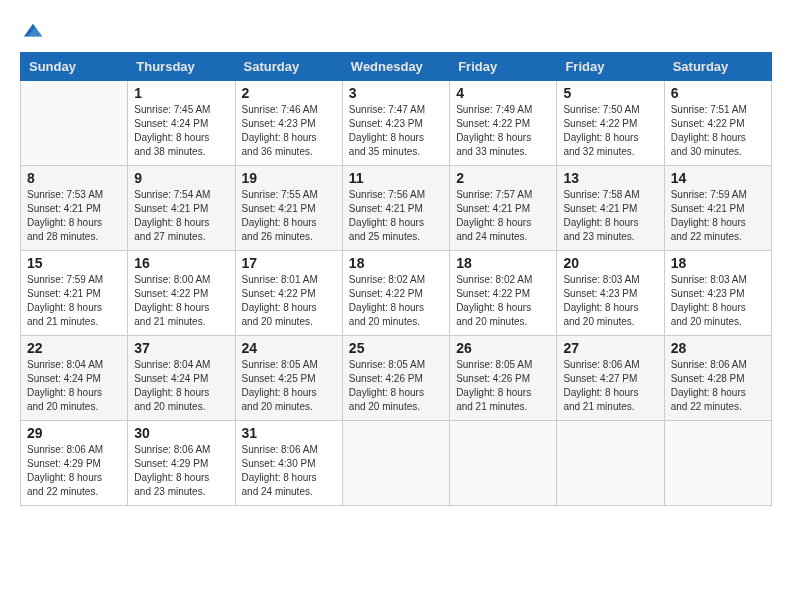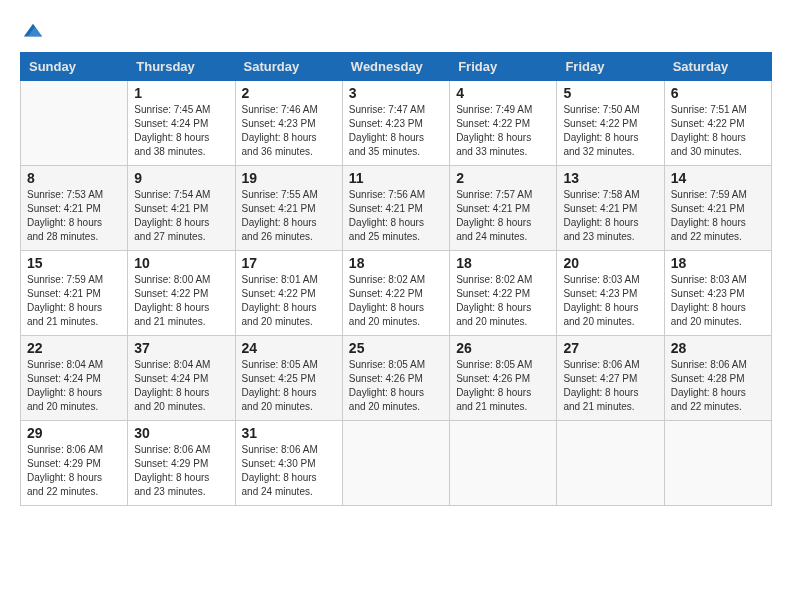--- a/index.html
+++ b/index.html
@@ -183,21 +183,21 @@
           <span class="day-number">14</span>
           <div class="day-info">Sunrise: 7:59 AM<br>Sunset: 4:21 PM<br>Daylight: 8 hours and 22 minutes.</div>
         </td>
       </tr>
       <tr>
         <td>
           <span class="day-number">15</span>
           <div class="day-info">Sunrise: 7:59 AM<br>Sunset: 4:21 PM<br>Daylight: 8 hours and 21 minutes.</div>
         </td>
         <td>
-          <span class="day-number">10</span>
+          <span class="day-number">16</span>
           <div class="day-info">Sunrise: 8:00 AM<br>Sunset: 4:22 PM<br>Daylight: 8 hours and 21 minutes.</div>
         </td>
         <td>
           <span class="day-number">17</span>
           <div class="day-info">Sunrise: 8:01 AM<br>Sunset: 4:22 PM<br>Daylight: 8 hours and 20 minutes.</div>
         </td>
         <td>
           <span class="day-number">18</span>
           <div class="day-info">Sunrise: 8:02 AM<br>Sunset: 4:22 PM<br>Daylight: 8 hours and 20 minutes.</div>
         </td>

